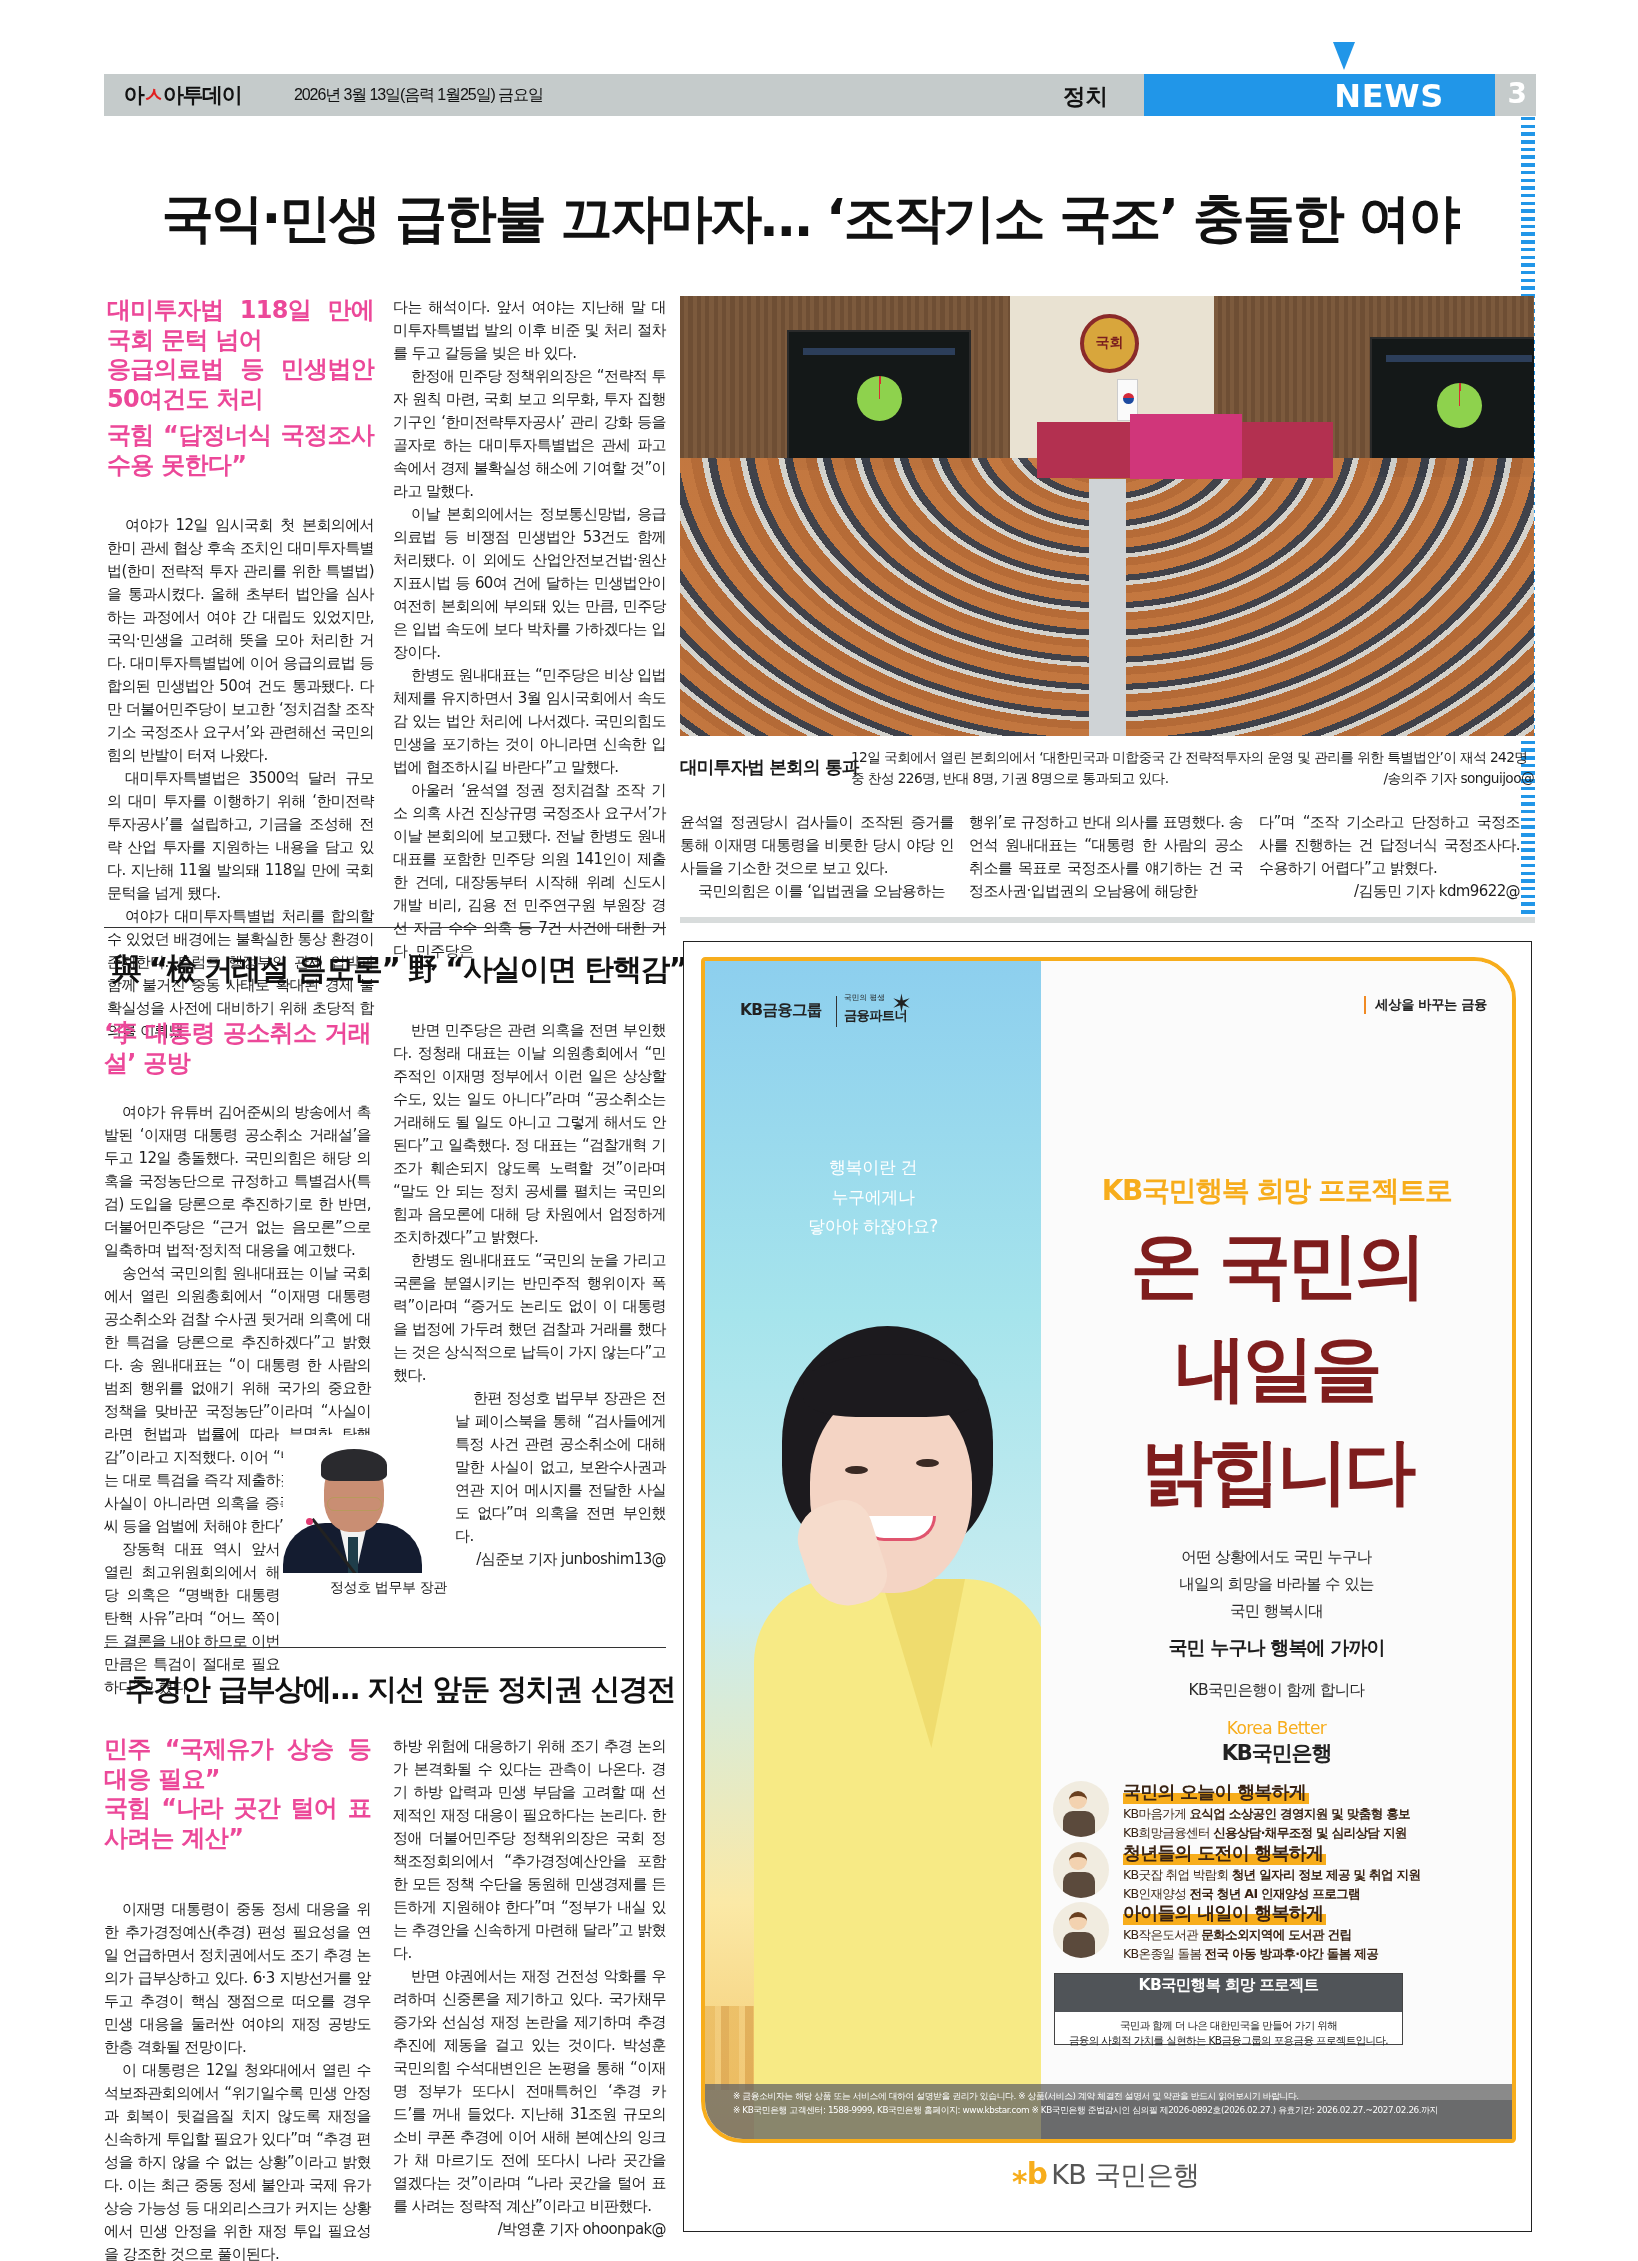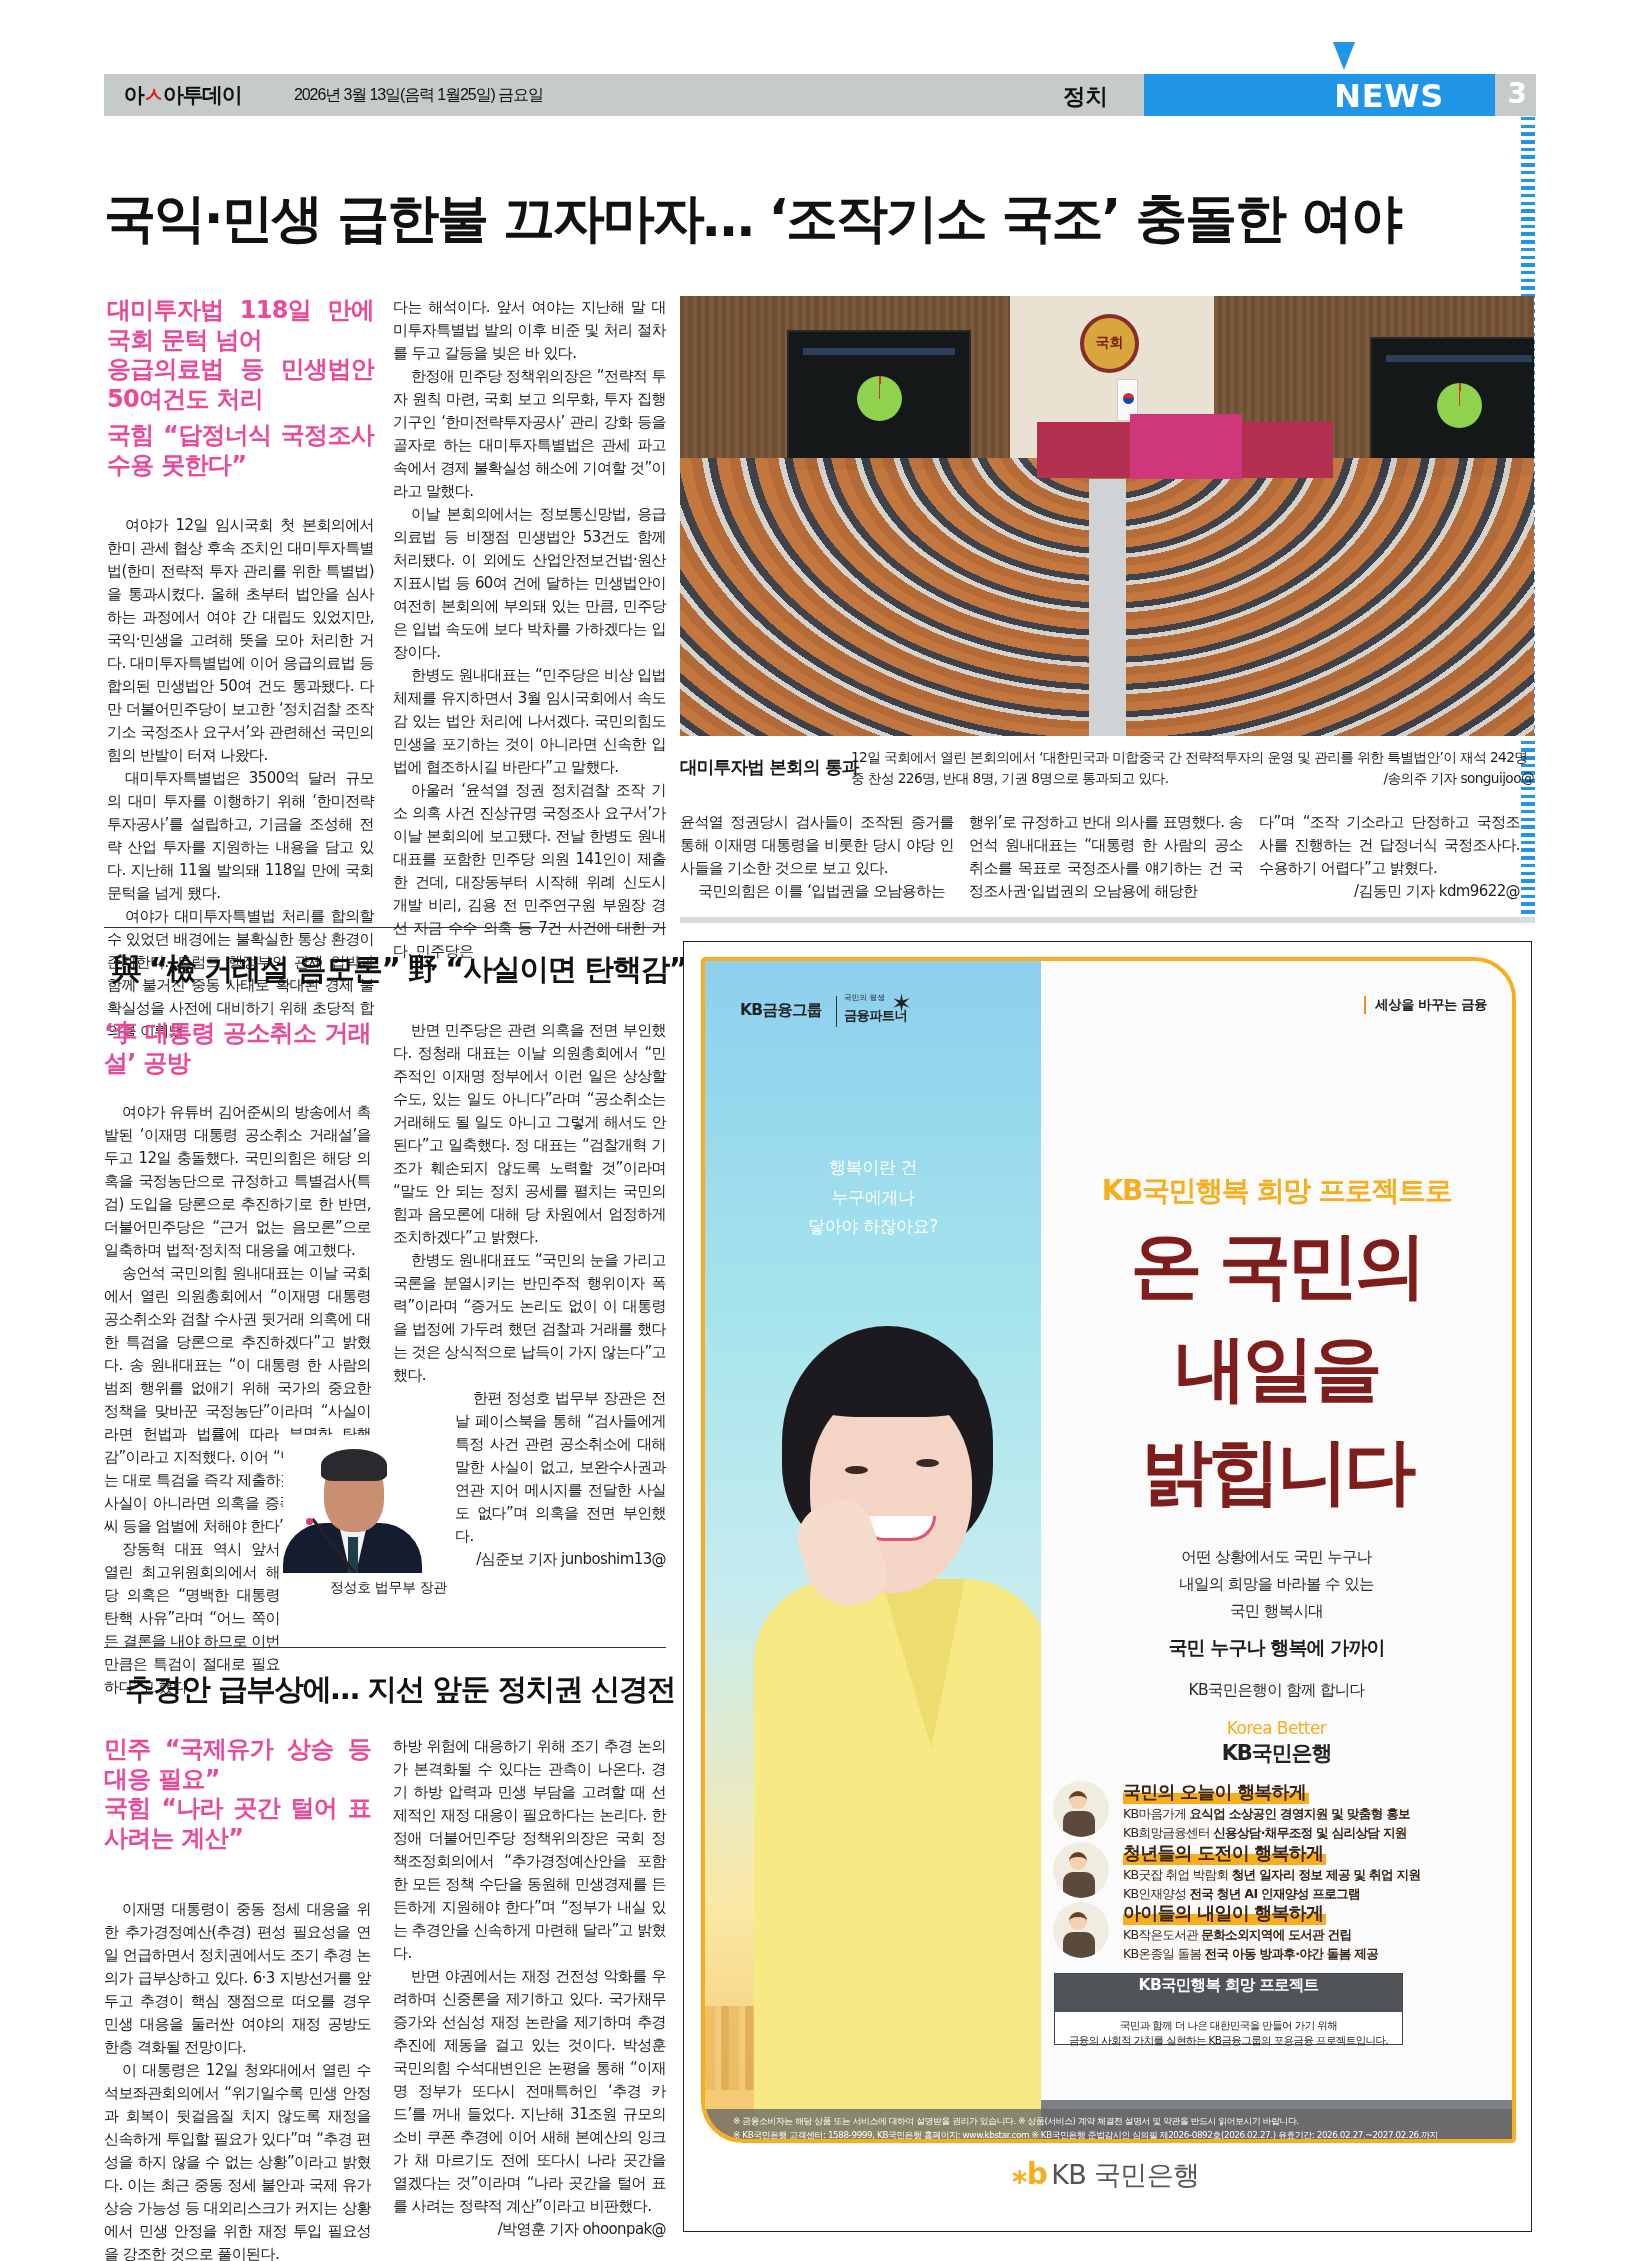--- a/index.html
+++ b/index.html
@@ -14,21 +14,21 @@
   .hdr-section { position: absolute; left: 959px; top: 7px; font-size: 22.5px; font-weight: bold; color: #111; }
   .hdr-news { position: absolute; left: 1040px; top: 0; width: 351px; height: 42px; background: #2196e8; }
   .hdr-news span { position: absolute; right: 51px; top: 2.8px; font-size: 32px; font-weight: bold; color: #fff; letter-spacing: 0.7px; }
   .hdr-news-tail { position: absolute; left: 1333px; top: 42px; width: 0; height: 0; border-left: 11.2px solid transparent; border-right: 11.2px solid transparent; border-top: 28px solid #2196e8; }
   .hdr-page { position: absolute; right: 0; top: 0; width: 41px; height: 42px; background: #c5cbcb; }
   .hdr-page span { position: absolute; left: 12.6px; top: 2.8px; font-size: 28px; font-weight: bold; color: #fff; }
   .side-stripes { position: absolute; left: 1521px; top: 117px; width: 14px; height: 808px;
     background: repeating-linear-gradient(to bottom, #2196e8 0 3.5px, #ffffff 3.5px 7.7px); }
 
   
-  .main-headline { position: absolute; left: 104px; top: 184px; width: 1412px; 
+  .main-headline { position: absolute; left: 104px; top: 184px; width: 1412px; text-align: center;
     font-size: 52px; font-weight: bold; letter-spacing: -2.1px; color: #111; }
 
   
   .col { position: absolute; font-size: 15px; line-height: 23px; letter-spacing: -0.6px; color: #1d1d1d; text-align: justify; }
   .col p { text-indent: 1.2em; }
   .sub { font-size: 24px; font-weight: bold; line-height: 29.5px; letter-spacing: -0.7px; color: #ec4899; }
   .sub-gap { height: 17px; }
   .byline { text-align: right; }
 
   
@@ -122,21 +122,21 @@
   .prog-icon .p2 { position: absolute; left: 9.8px; top: 29.5px; width: 32px; height: 28px; border-radius: 9.8px 9.8px 0 0; background: #5b4a3c; }
   .prog-title { position: absolute; left: 70px; top: -1.4px; font-size: 18px; font-weight: bold; letter-spacing: -0.8px; color: #3a2414;
     background: linear-gradient(180deg, transparent 55%, #f7ad1c 55%); padding-right: 2.8px; }
   .prog-line { position: absolute; left: 70px; font-size: 12.6px; letter-spacing: -0.7px; color: #3a2414; white-space: nowrap; }
   .prog-line b { font-weight: bold; }
 
   .kbproj-box { position: absolute; left: 349px; top: 933px; width: 349px; height: 72px; border: 1.4px solid #444; background: #fff; }
   .kbproj-head { height: 38px; background: #505458; color: #fff; text-align: center; font-size: 15.5px; font-weight: bold; letter-spacing: -0.7px; line-height: 22.5px; }
   .kbproj-body { text-align: center; font-size: 10.5px; line-height: 15.5px; letter-spacing: -0.6px; color: #222; padding-top: 5.6px; }
 
-  .ad-legal { position: absolute; left: 0; right: 0; bottom: 0; height: 30px; background: rgba(100,100,100,0.75); color: #fff; font-size: 8.8px; line-height: 13.3px; letter-spacing: -0.4px; padding: 6.3px 0 0 28px; }
+  .ad-legal { position: absolute; left: 0; right: 0; bottom: 0; height: 55px; background: rgba(100,100,100,0.75); color: #fff; font-size: 8.8px; line-height: 13.3px; letter-spacing: -0.4px; padding: 6.3px 0 0 28px; }
   .ad-legal-bg-r { position: absolute; left: 336px; right: 0; bottom: 0; height: 39px; background: #7b8184; }
 
   .kb-bottom-logo { position: absolute; left: 1012px; top: 2157px; font-size: 27px; color: #555; letter-spacing: -0.7px; }
   .kb-bottom-logo .star { color: #f7ad1c; font-weight: bold; font-size: 29.5px; margin-right: 4.2px; }
 </style>
 </head>
 <body>
 
 <div class="hdr">
   <div class="hdr-logo">

